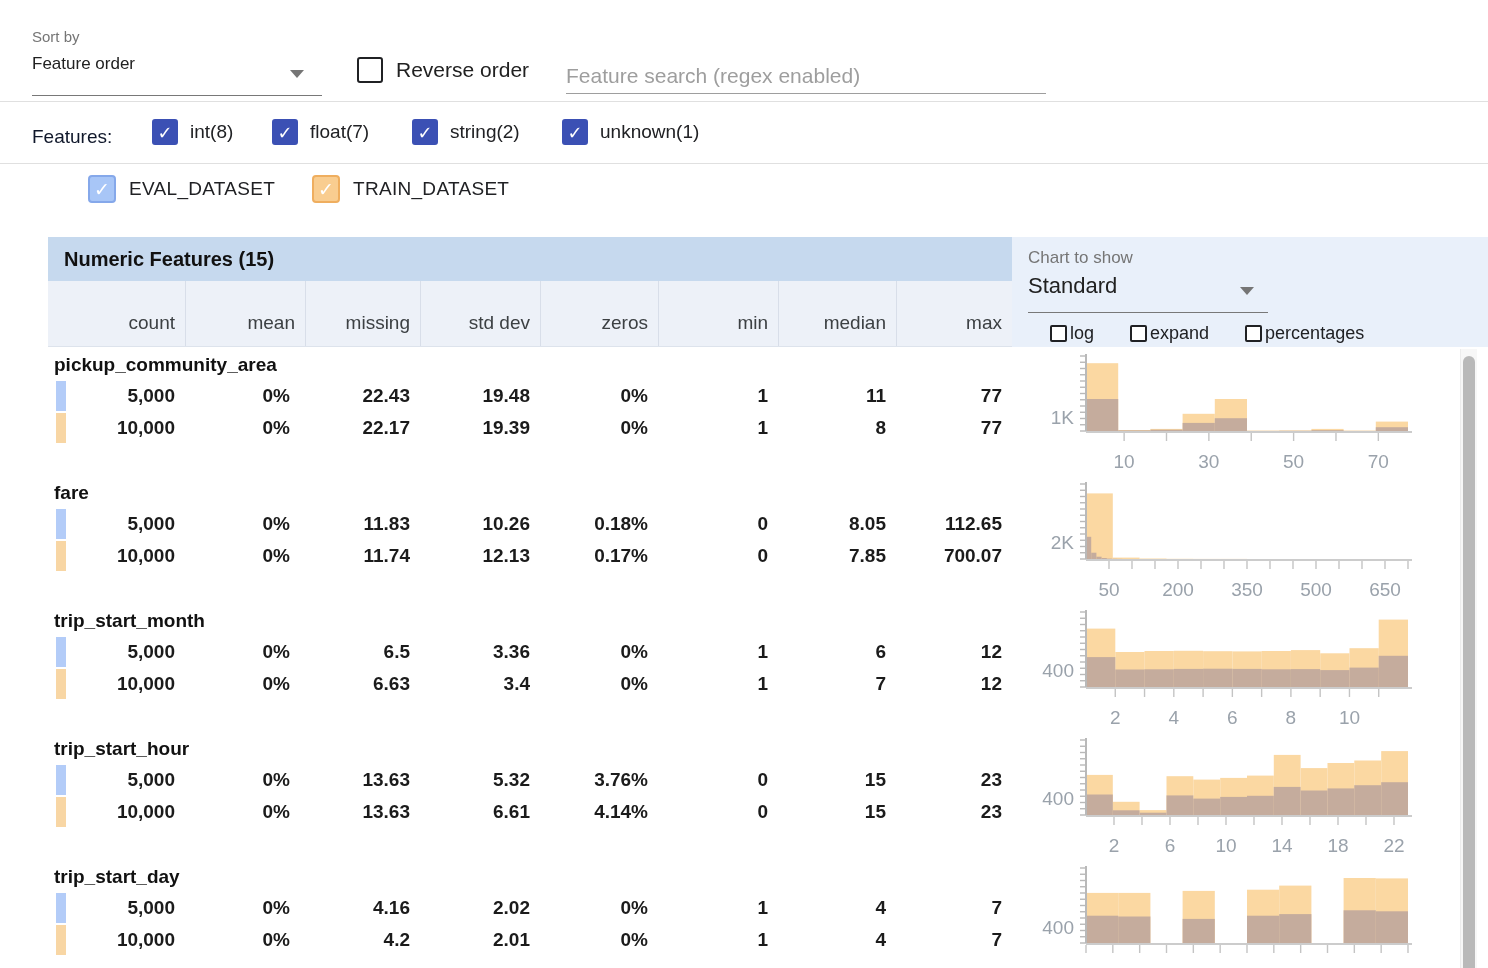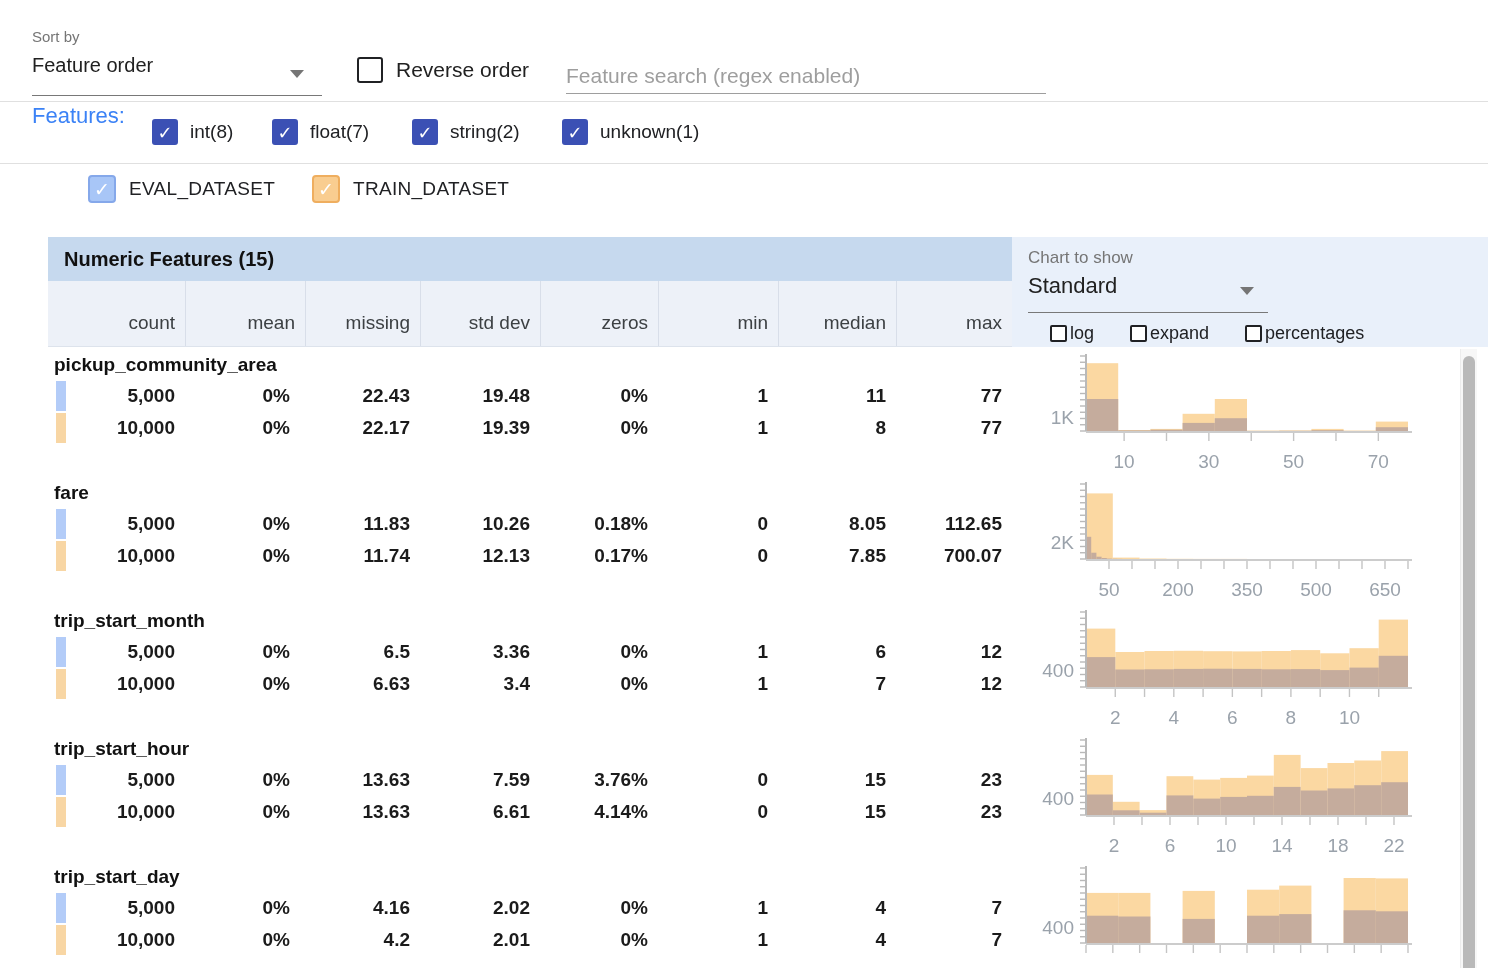--- a/index.html
+++ b/index.html
@@ -6,21 +6,21 @@
   body { background:#ffffff; }
   .screen {
     position:relative; width:1488px; height:968px; overflow:hidden;
     background:#ffffff; font-family:"Liberation Sans", sans-serif; color:#202124;
   }
   .abs { position:absolute; }
 
   
   .sortby-label { left:32px; top:28px; font-size:15px; color:#757575; }
   .sortby-select { left:32px; top:54px; width:290px; height:42px; cursor:pointer; }
-  .sortby-value { font-size:20px; color:#212121; }
+  .sortby-value { font-size:17px; color:#212121; }
   .select-underline { position:absolute; left:0; bottom:0; width:100%; height:0; border-bottom:1.5px solid #787878; }
   .dd-arrow { position:absolute; width:0; height:0; border-left:7px solid transparent; border-right:7px solid transparent; border-top:8px solid #757575; }
   .sortby-select .dd-arrow { right:18px; top:16px; }
   .divider { left:0; width:1488px; height:0; border-top:1px solid #e0e0e0; }
 
   .cb { display:inline-block; position:relative; background:#fff; }
   .cb .check { position:absolute; left:0; top:0; width:100%; height:100%;
                color:#fff; font-size:18px; line-height:24px; text-align:center; }
   .cb-plain { width:26px; height:26px; border:2px solid #202124; border-radius:3px; }
   .cb-indigo { width:26px; height:26px; border-radius:3px; background:#3b50b4; border:2px solid #3b50b4; }
@@ -32,21 +32,21 @@
 
   .reverse-box { left:357px; top:57px; }
   .reverse-label { left:396px; top:58px; font-size:21px; color:#212121; }
 
   .search-input { left:566px; top:58px; width:480px; height:36px; border:none; outline:none;
     border-bottom:1px solid #9e9e9e; font-family:"Liberation Sans",sans-serif;
     font-size:21px; color:#212121; background:transparent; }
   .search-input::placeholder { color:#9e9e9e; }
 
   
-  .features-label { left:32px; top:103px; font-size:22px; color:#3b82f6; }
+  .features-label { left:32px; top:126px; font-size:19px; color:#0f172a; }
   .filter-item { top:119px; height:28px; }
   .filter-item .cb { vertical-align:middle; }
   .filter-label { margin-left:12px; font-size:19px; color:#202124; vertical-align:middle; }
 
   
   .dataset-item { top:175px; height:30px; }
   .dataset-item .cb { vertical-align:middle; }
   .dataset-label { margin-left:13px; font-size:19px; color:#202124; vertical-align:middle; letter-spacing:0.3px; }
 
   
@@ -396,21 +396,21 @@
           <text x="56" y="69.14606741573033" class="axis-label" text-anchor="end">400</text>
         </svg>
       </div>
       <div class="feature-block" style="top: 384px;">
         <div class="feature-name">trip_start_hour</div>
         <div class="data-row" style="top: 28px;">
           <span class="swatch" style="background: rgb(179, 204, 248);"></span>
           <span class="num-cell" style="width: 137px;">5,000</span>
           <span class="num-cell" style="width: 115px;">0%</span>
           <span class="num-cell" style="width: 120px;">13.63</span>
-          <span class="num-cell" style="width: 120px;">7.59</span>
+          <span class="num-cell" style="width: 120px;">5.32</span>
           <span class="num-cell" style="width: 118px;">3.76%</span>
           <span class="num-cell" style="width: 120px;">0</span>
           <span class="num-cell" style="width: 118px;">15</span>
           <span class="num-cell" style="width: 116px;">23</span>
         </div>
         <div class="data-row" style="top: 60px;">
           <span class="swatch" style="background: rgb(248, 214, 164);"></span>
           <span class="num-cell" style="width: 137px;">10,000</span>
           <span class="num-cell" style="width: 115px;">0%</span>
           <span class="num-cell" style="width: 120px;">13.63</span>

